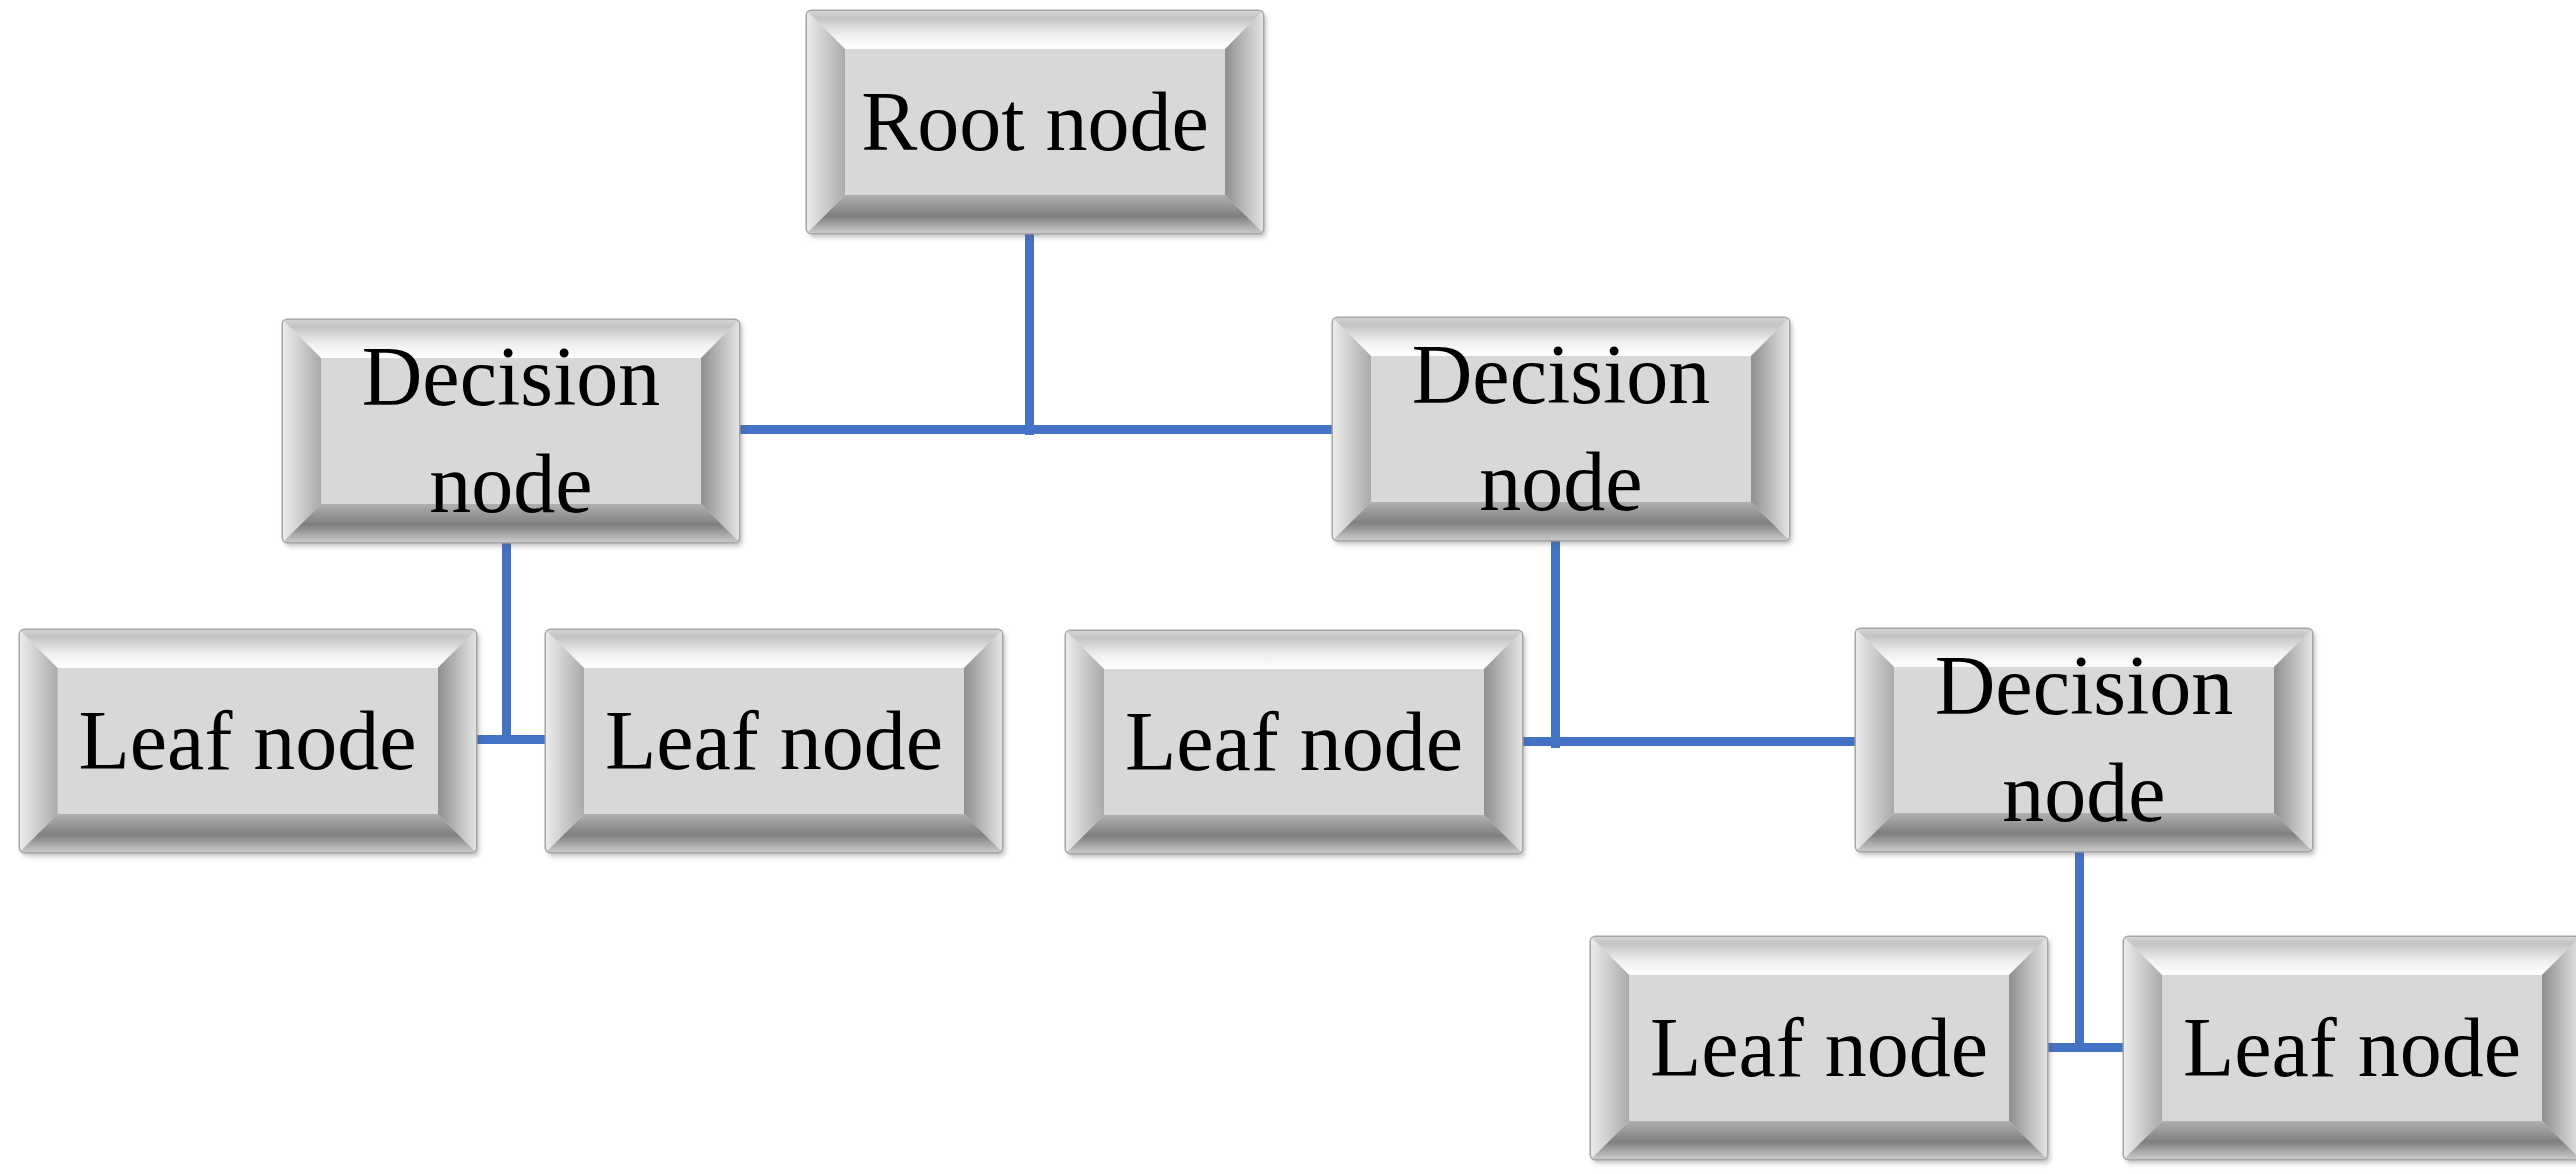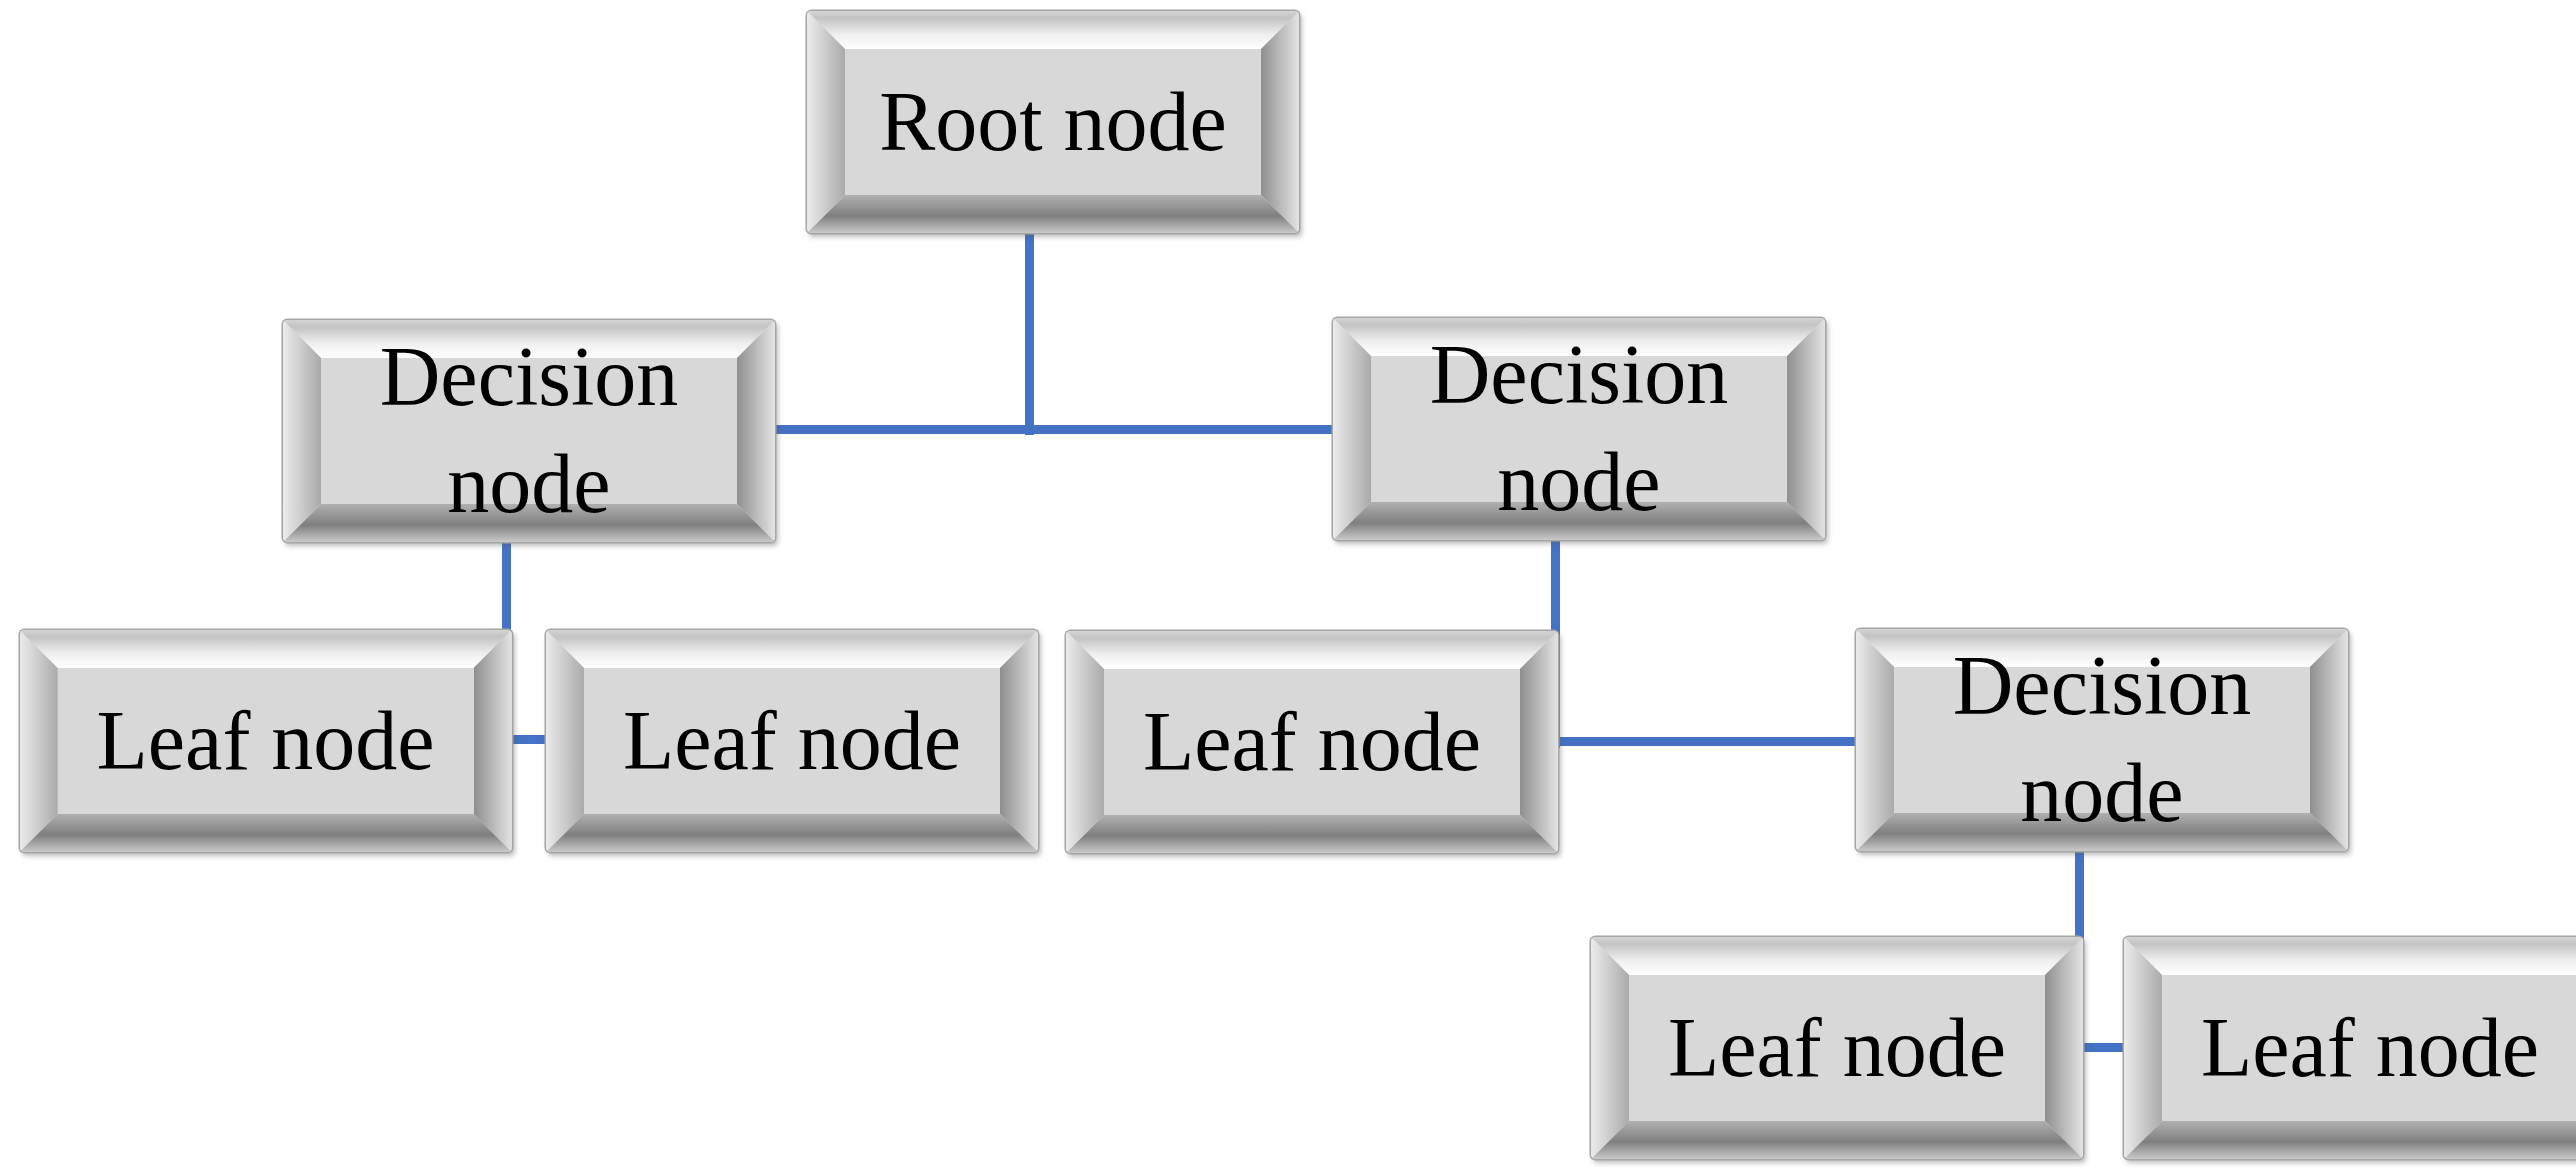--- a/index.html
+++ b/index.html
@@ -16,21 +16,21 @@
   
   .conn {
     position: absolute;
     background: var(--accent, #4472C4);
     z-index: 0;
   }
 
   
   .node {
     position: absolute;
-    width: 492px;
+    width: 456px;
     height: 222px;
     z-index: 1;
     display: flex;
     align-items: center;
     justify-content: center;
     background: var(--face, #d8d8d8);
     border-radius: 4.4px;
     overflow: hidden;
     box-shadow: 0 0 0 1.5px #a6a6a6, 2.9px 3.6px 5.1px rgba(90,90,90,0.40);
   }

